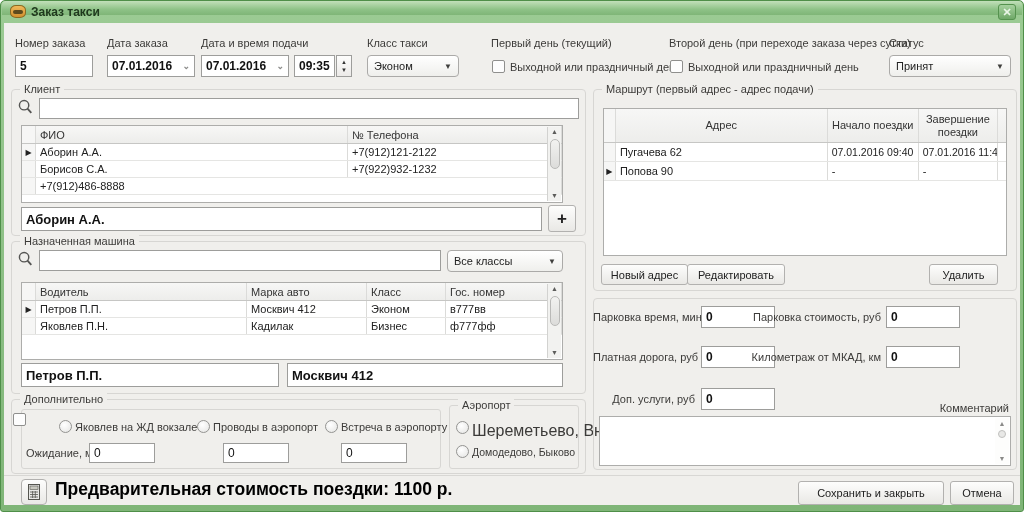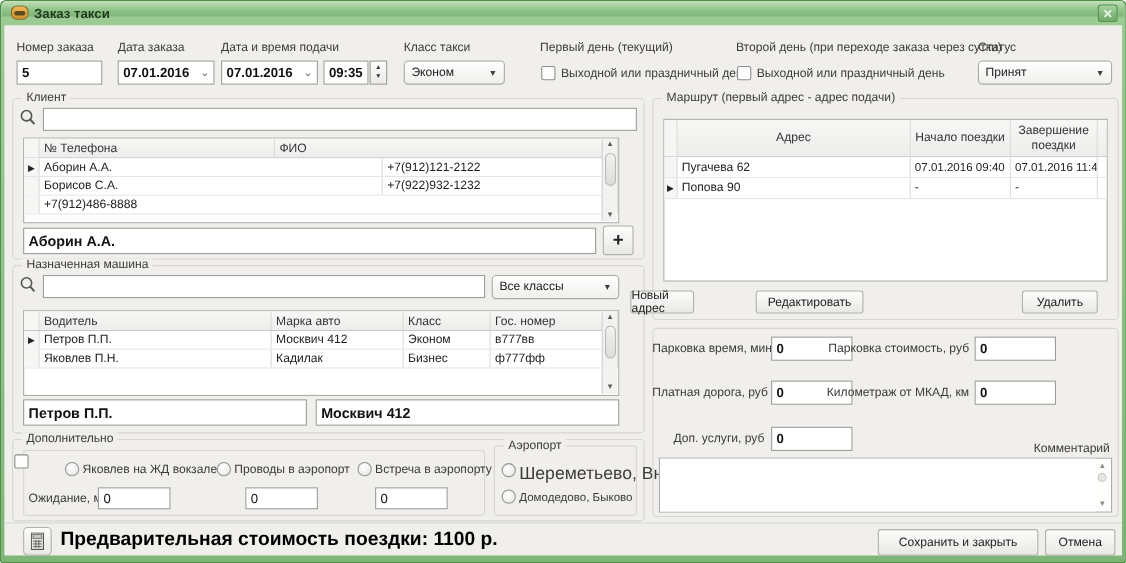--- a/index.html
+++ b/index.html
@@ -129,22 +129,22 @@
     <span class="legend">Клиент</span>
   </div>
   <svg class="abs mag" style="left:15px;top:97px" viewBox="0 0 20 20">
     <circle cx="9" cy="8" r="5.2" fill="none" stroke="#555553" stroke-width="1.6"></circle>
     <line x1="12.8" y1="11.8" x2="17" y2="16.5" stroke="#555553" stroke-width="2"></line>
   </svg>
   <input class="abs input" style="left: 38px; top: 97px; width: 540px; height: 21px;" value="">
   <div class="abs table" style="left:20px;top:124px;width:542px;height:78px;position:absolute">
     <div class="trow thead" style="height:18px">
       <div class="cell gutter" style="width:14px"></div>
+      <div class="cell" style="width:312px">ФИО</div>
       <div class="cell" style="flex:1">№ Телефона</div>
-      <div class="cell" style="width:312px">ФИО</div>
     </div>
     <div class="trow drow" style="height:17px">
       <div class="cell gutter" style="width:14px">
           <span class="marker">▶</span>
         </div>
       <div class="cell" style="width:312px">Аборин А.А.</div>
       <div class="cell" style="flex:1">+7(912)121-2122</div>
     </div>
     <div class="trow drow" style="height:17px">
       <div class="cell gutter" style="width:14px"></div>
@@ -256,21 +256,21 @@
     <div class="trow drow" style="height:19px">
       <div class="cell gutter" style="width:12px">
           <span class="marker">▶</span>
         </div>
       <div class="cell" style="width:214px">Попова 90</div>
       <div class="cell" style="width:92px">-</div>
       <div class="cell" style="width:80px">-</div>
       <div class="cell" style="flex:1;border-right:none"></div>
     </div>
   </div>
-  <div class="abs btn" style="left:572px;top:263px;width:58px;height:21px">Новый адрес</div>
+  <div class="abs btn" style="left:600px;top:263px;width:87px;height:21px">Новый адрес</div>
   <div class="abs btn" style="left:686px;top:263px;width:98px;height:21px">Редактировать</div>
   <div class="abs btn" style="left:928px;top:263px;width:69px;height:21px">Удалить</div>
 
   <div class="abs fieldset" style="left:592px;top:297px;width:424px;height:172px"></div>
   <span class="abs label rlabel" style="left:592px;top:310px;width:102px">Парковка время, мин</span>
   <input class="abs input bold" style="left: 700px; top: 305px; width: 74px; height: 22px;" value="0">
   <span class="abs label rlabel" style="left:748px;top:310px;width:132px">Парковка стоимость, руб</span>
   <input class="abs input bold" style="left: 885px; top: 305px; width: 74px; height: 22px;" value="0">
 
   <span class="abs label rlabel" style="left:592px;top:350px;width:102px">Платная дорога, руб</span>

